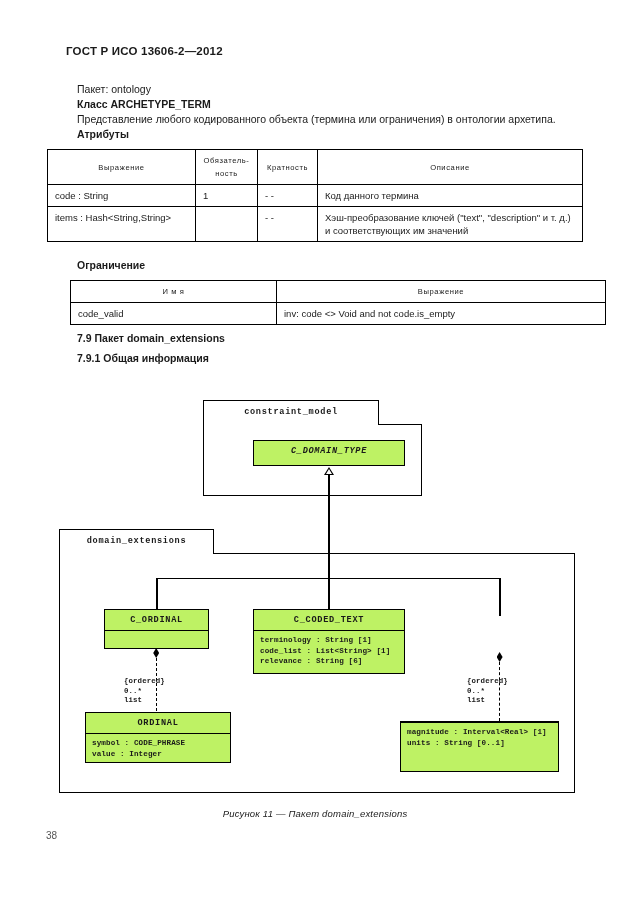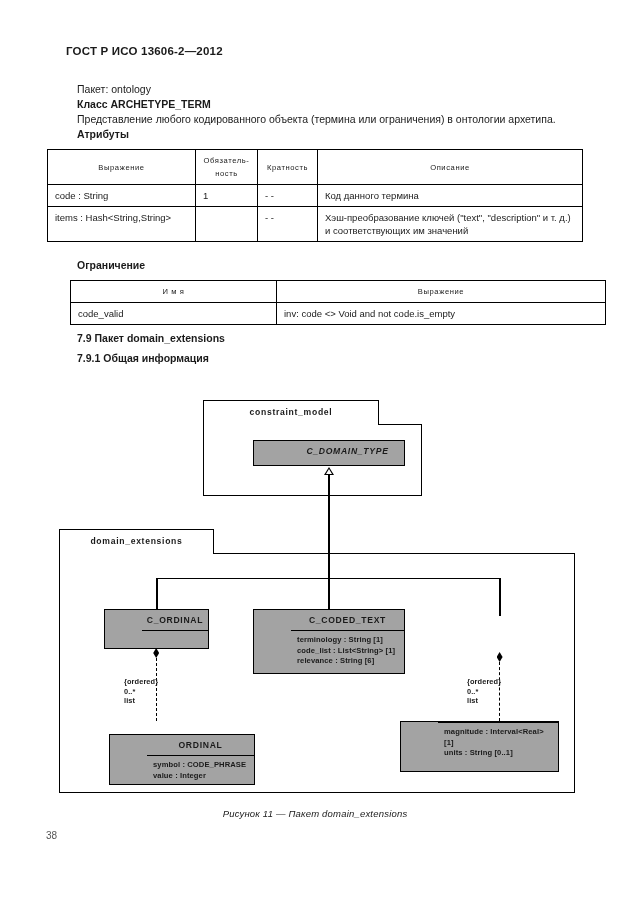--- a/index.html
+++ b/index.html
@@ -52,22 +52,22 @@
 
   #constraint-table{left:47px;top:280px;width:536px;margin-left:23px;}
   #constraint-table col.k1{width:206px;}
 
   .sub-head{position:absolute;font-size:10.5px;font-weight:bold;}
   #constraint-label{left:77px;top:259px;}
   #sec-79{left:77px;top:332px;}
   #sec-791{left:77px;top:352px;}
 
   
-  .diagram{position:absolute;left:0;top:388px;width:613px;height:415px;}
-  .uml-box{position:absolute;border:1.6px solid #000;background:#a3a3a3;box-sizing:border-box;padding-left:37px;}
+  .diagram{position:absolute;left:0;top:388px;width:613px;height:415px;font-family:Liberation Mono, monospace;}
+  .uml-box{position:absolute;border:1.6px solid #000;background:#bef264;box-sizing:border-box;}
   .uml-title{
     font-size:8.6px;font-weight:bold;text-align:center;
     letter-spacing:.7px;padding:5px 2px 5px;
   }
   .uml-title.abstract{font-style:italic;}
   .uml-compartment{
     border-top:1.6px solid #000;
     font-size:7.6px;font-weight:bold;line-height:10.5px;
     padding:4px 6px;letter-spacing:.1px;
   }
@@ -241,21 +241,21 @@
     </div>
 
     <div class="diamond" style="left:496.6px;top:264px;"></div>
     <div class="dash-v" style="left:499.4px;top:274px;height:59px;"></div>
     <div class="assoc-label" style="left:467px;top:289px;">
       <div>{ordered}</div>
       <div>0..*</div>
       <div>list</div>
     </div>
 
-    <div class="uml-box" style="left:85px;top:346px;width:146px;height:51px;margin-left:24px;">
+    <div class="uml-box" style="left:85px;top:324px;width:146px;height:51px;">
       <div class="uml-title">ORDINAL</div>
       <div class="uml-compartment">
         <div>symbol : CODE_PHRASE</div>
         <div>value : Integer</div>
       </div>
     </div>
 
     <div class="uml-box" style="left:400px;top:333px;width:159px;height:51px;">
       <div class="uml-compartment">
         <div>magnitude : Interval&lt;Real&gt; [1]</div>

